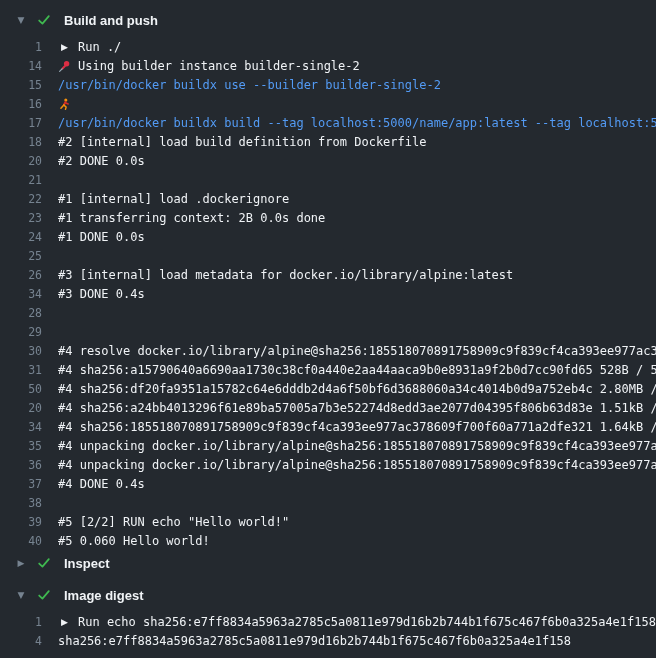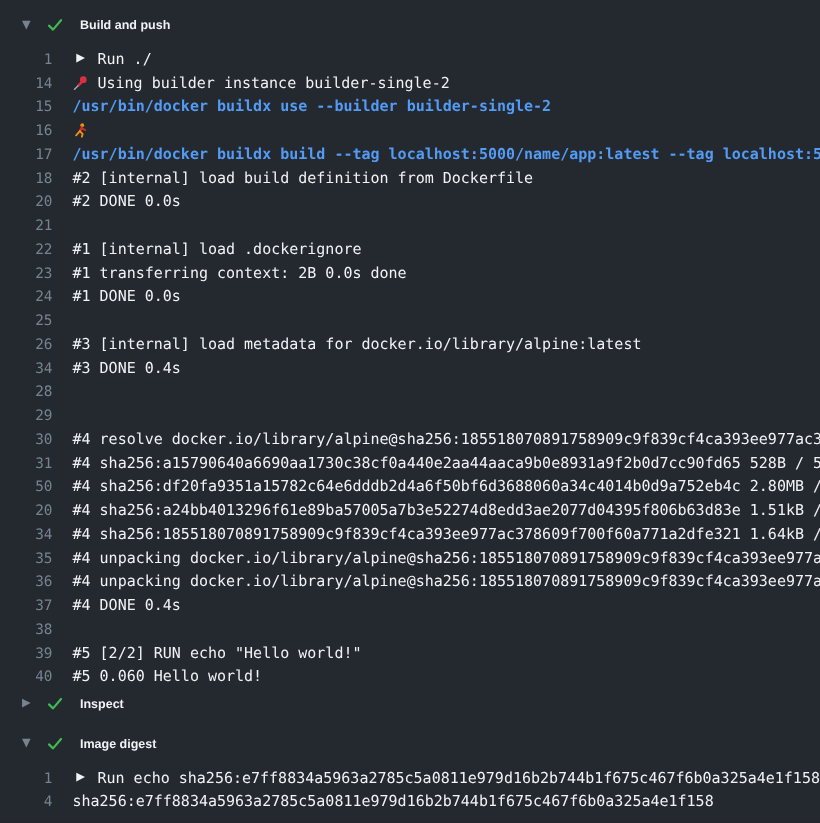--- a/index.html
+++ b/index.html
@@ -20,35 +20,35 @@
   }
   .tri {
     width: 12px; margin-left: 15px; text-align: center;
     font-size: 9px; color: var(--chevron, #768390); flex: none;
     font-family: "DejaVu Sans", sans-serif;
   }
   .check { margin-left: 10px; flex: none; display: inline-flex; align-items: center; }
   .sec-title {
     margin-left: 13px;
     font-family: "Liberation Sans", "DejaVu Sans", sans-serif;
-    font-weight: bold; font-size: 10px; color: var(--text, #f0f3f6);
+    font-weight: bold; font-size: 13px; color: var(--text, #f0f3f6);
   }
 
   .sec-lines { margin-top: 8px; }
   .sec-lines:empty { margin-top: 0; }
   .log-line {
     display: flex; align-items: center; height: 19px;
     font-size: 12px; white-space: pre; line-height: 19px;
   }
   .num {
     width: 42px; text-align: right; flex: none;
     color: var(--line-number, #768390); font-size: 11.5px;
   }
   .txt { margin-left: 16px; color: var(--text, #f0f3f6); }
-  .log-line.command .txt { color: var(--command, #539bf5); font-weight: bold; }
+  .log-line.command .txt { color: var(--command, #539bf5); font-weight: normal; }
   .pfx {
     margin-left: 16px; margin-right: 7px; flex: none;
     display: inline-flex; align-items: center; width: 13px; justify-content: center;
   }
   .log-line .pfx + .txt { margin-left: 0; }
   .play-glyph { font-size: 9px; color: var(--text, #f0f3f6); font-family: "DejaVu Sans", sans-serif; }
 </style>
 </head>
 <body>
 

